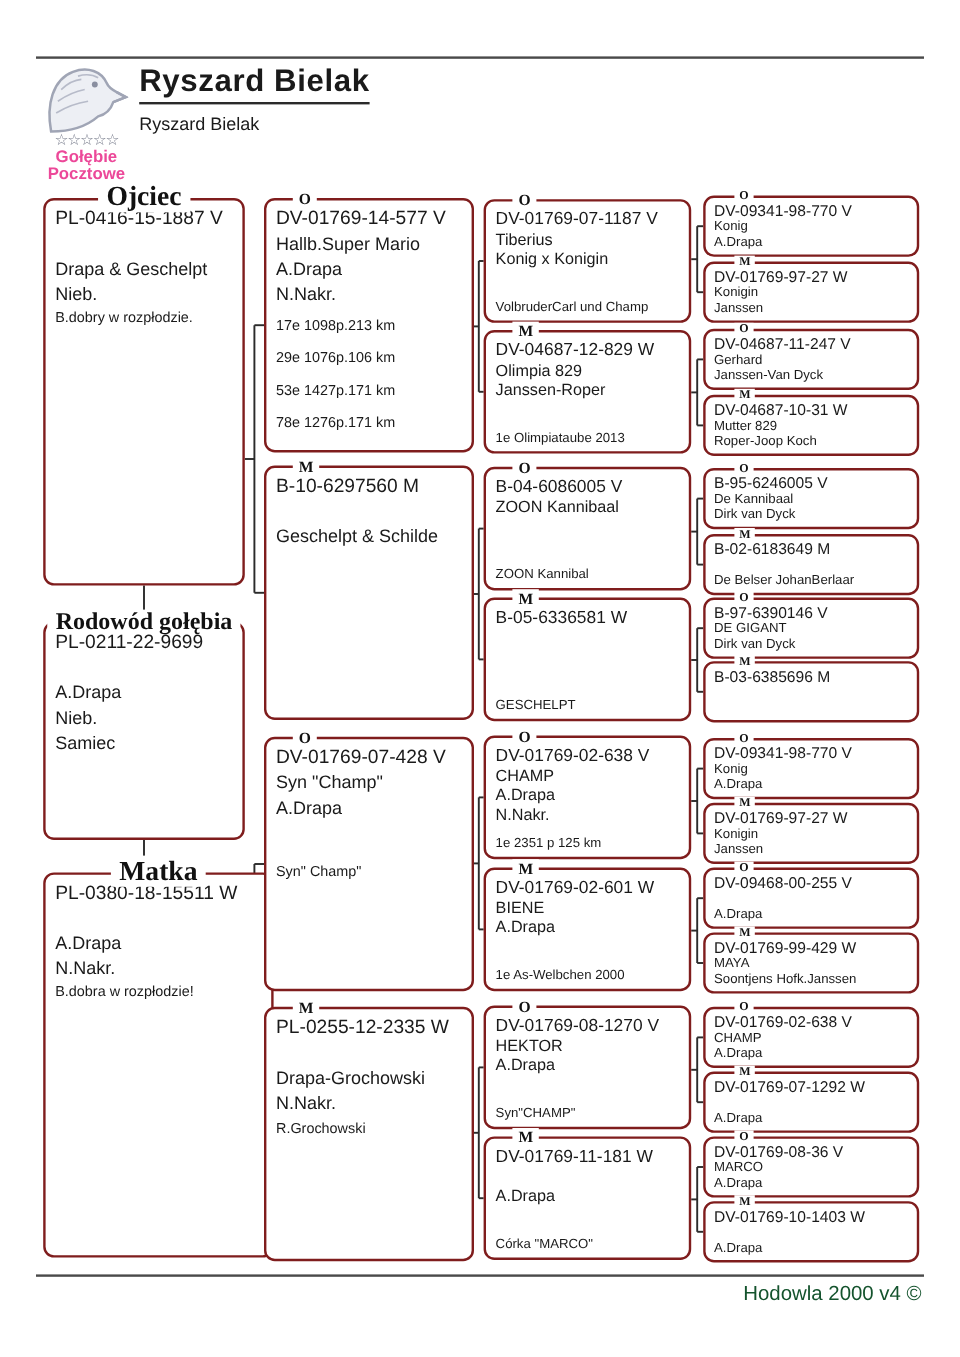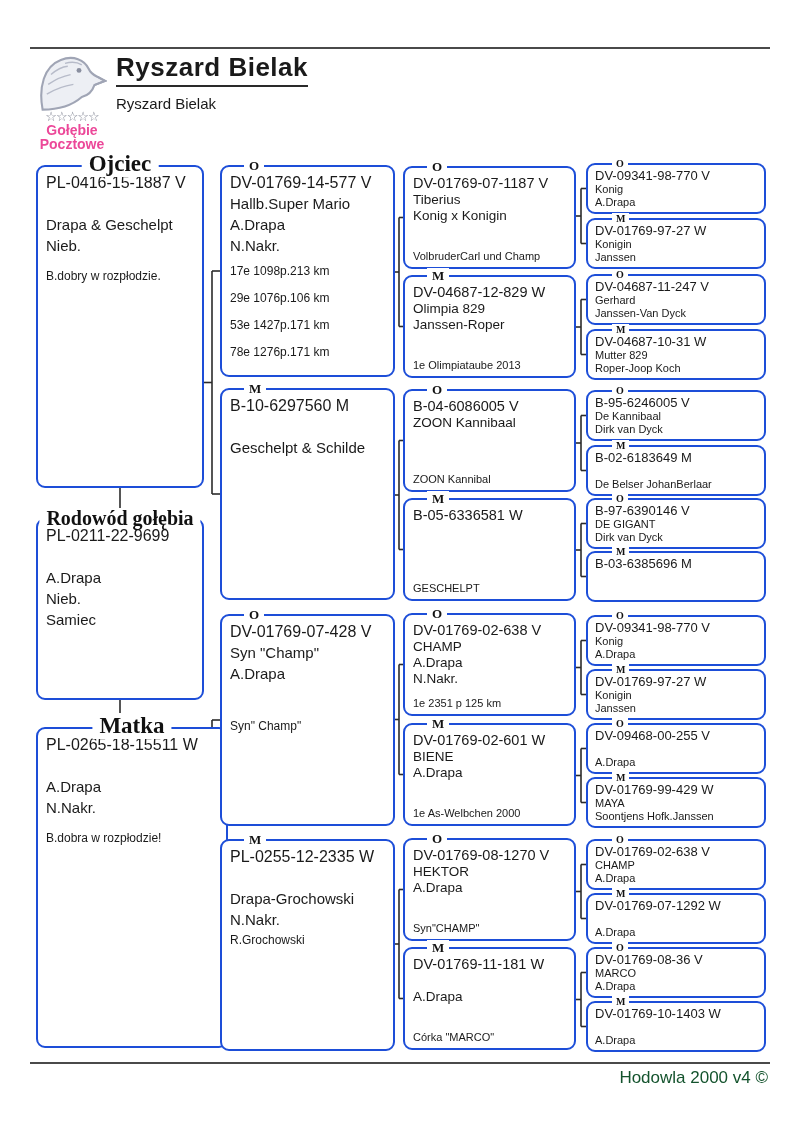--- a/index.html
+++ b/index.html
@@ -9,36 +9,36 @@
   
   .logo{position:absolute;left:34px;top:55px;width:76px;text-align:center;}
   .logo svg{display:block;margin:0 auto;}
   .logo .stars{font-size:13px;color:#7d8190;line-height:12px;letter-spacing:-1px;white-space:nowrap;}
   .logo .lname{font-family:Liberation Sans, sans-serif;font-weight:bold;font-size:14px;color:#ec4899;line-height:14px;}
   .titleblk{position:absolute;left:116px;top:52px;}
   .title{font-size:26px;font-weight:bold;letter-spacing:.5px;border-bottom:2px solid #2a2a2a;
          padding-bottom:2px;display:inline-block;}
   .owner{margin-top:7px;font-size:15px;line-height:19px;}
   
-  .pbox{position:absolute;background:#fff;border:2px solid #1d4ed8;border-radius:9px;
+  .pbox{position:absolute;background:#fff;border:2px solid #7f1d1d;border-radius:9px;
         padding:6px 8px 4px 8px;box-sizing:border-box;}
   .blabel{position:absolute;top:-16px;left:50%;transform:translateX(-50%);background:#fff;
           padding:0 7px;font-family:"Liberation Serif",serif;font-weight:bold;font-size:23px;
           line-height:26px;white-space:nowrap;color:#111;}
   .blabel.small{font-size:20px;line-height:20px;top:-12px;}
   .sex{position:absolute;top:-9px;left:22px;background:#fff;padding:0 5px;
        font-family:"Liberation Serif",serif;font-weight:bold;font-size:13px;line-height:15px;color:#111;}
   .sex.s4{font-size:10px;line-height:12px;top:-7px;left:24px;padding:0 4px;}
   .ring{font-size:16px;line-height:20px;white-space:nowrap;}
   .ring.r3{font-size:14.5px;line-height:18px;}
   .ring.r4{font-size:13px;line-height:15px;}
   .ln{font-size:15px;line-height:21px;min-height:21px;white-space:nowrap;}
   .ln3{font-size:13.5px;line-height:16px;min-height:16px;white-space:nowrap;}
   .l4{font-size:11px;line-height:13px;min-height:13px;white-space:nowrap;}
-  .note{font-size:12px;line-height:15px;margin-top:13px;white-space:nowrap;}
+  .note{font-size:12px;line-height:15px;margin-top:1px;white-space:nowrap;}
   .bnote{position:absolute;left:8px;bottom:4px;font-size:11px;line-height:13px;white-space:nowrap;}
   .results{margin-top:6px;}
   .res{font-size:12px;line-height:18px;min-height:18px;margin-bottom:9px;white-space:nowrap;}
   
   #connectors{position:absolute;left:0;top:0;pointer-events:none;}
   #connectors line{stroke:#2b2b2b;stroke-width:1.6;}
   .footer{position:absolute;right:32px;top:1068px;font-size:17px;color:#14532d;}
 </style>
 </head>
 <body>
@@ -140,21 +140,21 @@
     <span class="blabel small">Rodowód gołębia</span>
     <div class="ring">PL-0211-22-9699</div>
     <div class="ln"></div>
     <div class="ln">A.Drapa</div>
     <div class="ln">Nieb.</div>
     <div class="ln">Samiec</div>
   </div>
 
   <div class="pbox" id="m" style="left:36px;top:727px;width:192px;height:321px">
     <span class="blabel">Matka</span>
-    <div class="ring">PL-0265-18-15511 W</div>
+    <div class="ring">PL-0380-18-15511 W</div>
     <div class="ln"></div>
     <div class="ln">A.Drapa</div>
     <div class="ln">N.Nakr.</div>
     <div class="note">B.dobra w rozpłodzie!</div>
   </div>
 
   <div class="pbox" id="g2-0" style="left:220px;top:165px;width:175px;height:212px">
     <span class="sex">O</span>
     <div class="ring">DV-01769-14-577 V</div>
     <div class="ln">Hallb.Super Mario</div>

